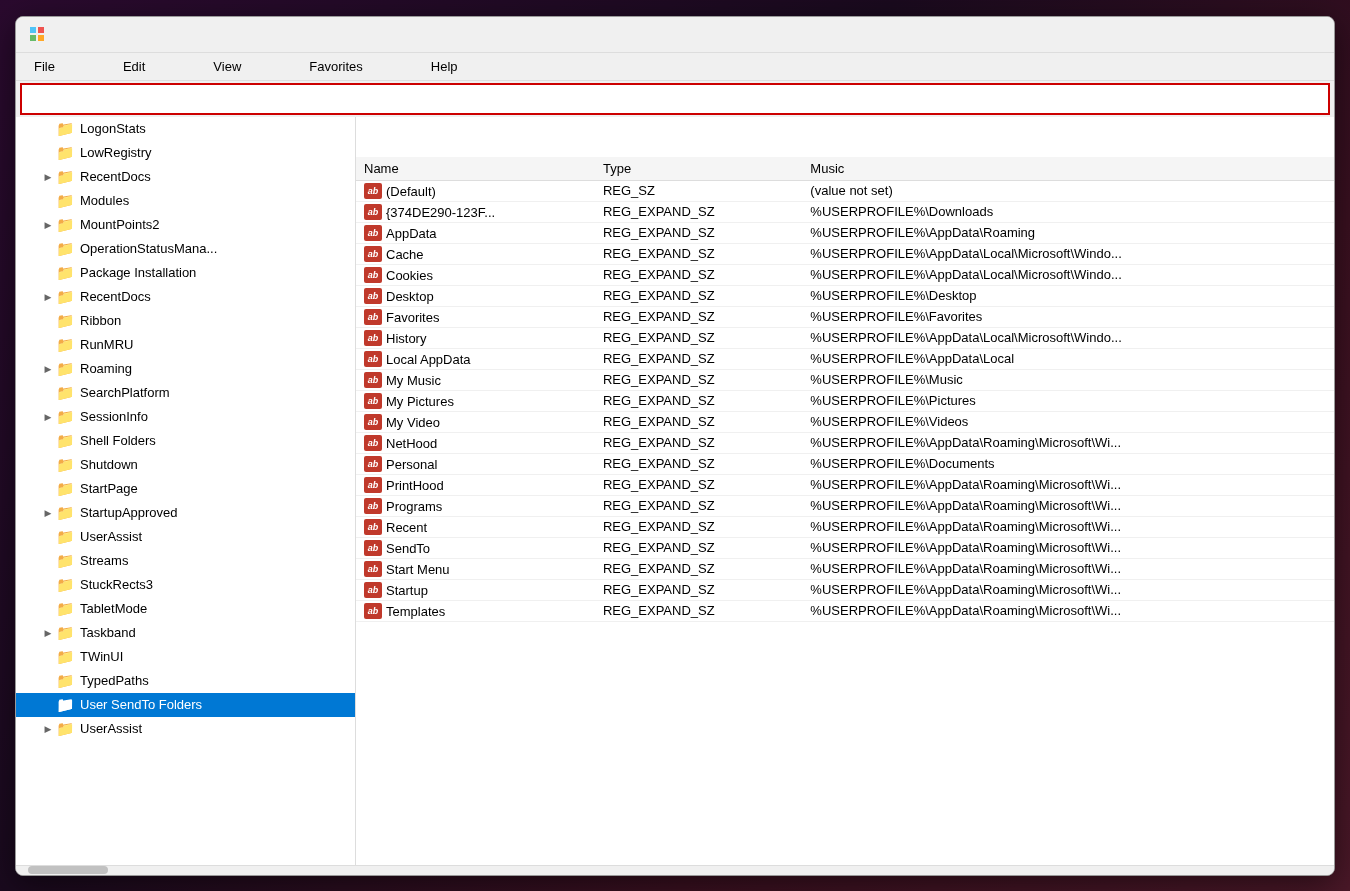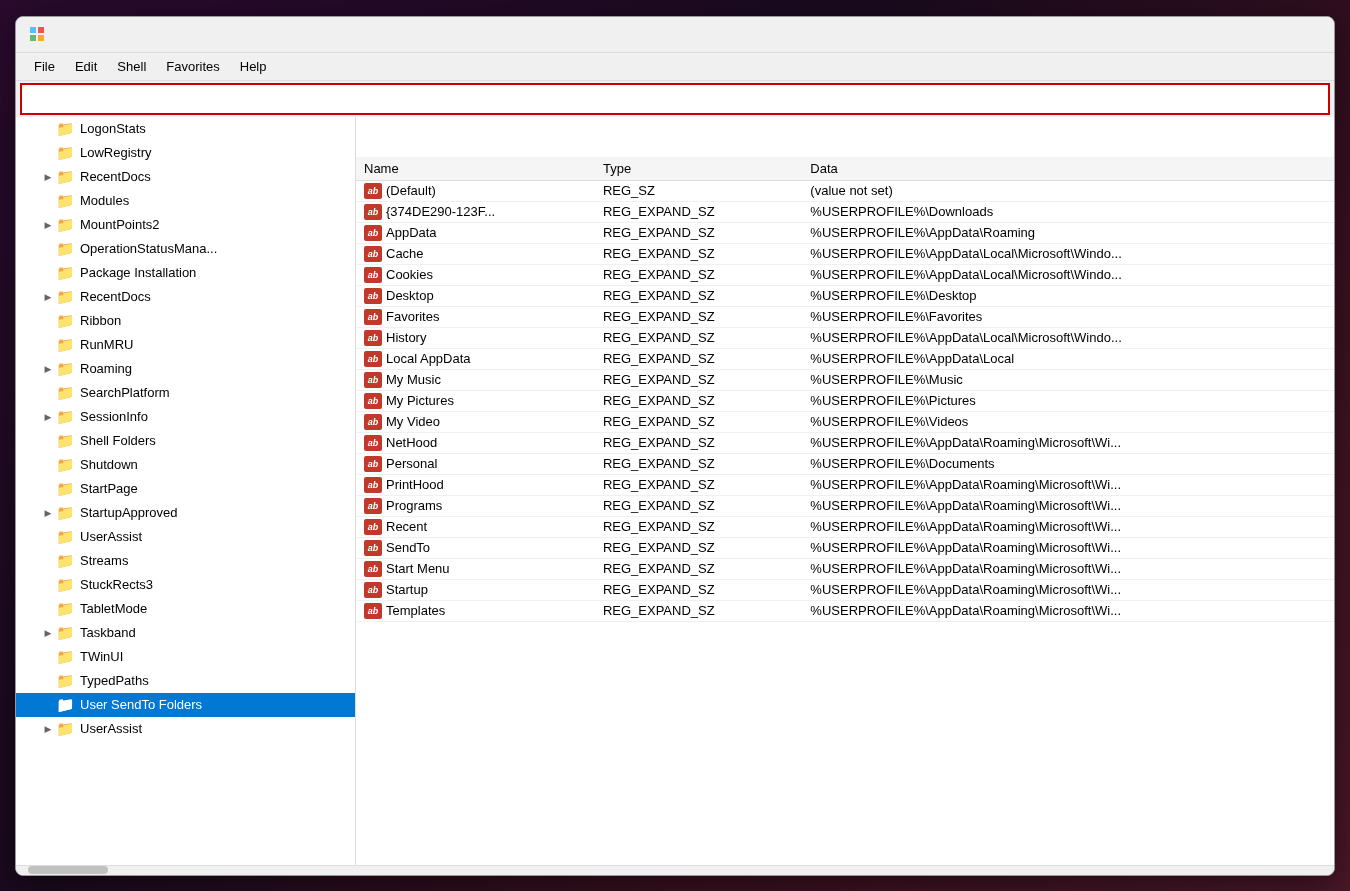--- a/index.html
+++ b/index.html
@@ -65,20 +65,21 @@
       background: transparent;
     }
     .menu-bar {
       background: #f0f0f0;
       height: 28px;
       display: flex;
       align-items: center;
       padding: 0 8px;
       border-bottom: 1px solid #ddd;
       flex-shrink: 0;
+      gap: 48px;
     }
     .menu-item {
       padding: 4px 10px;
       font-size: 13px;
       cursor: pointer;
       color: #000;
     }
     .address-bar {
       background: #fff;
       height: 32px;
@@ -182,21 +183,21 @@
       width: 18px;
       height: 16px;
       background: #c0392b;
       color: #fff;
       font-size: 9px;
       font-weight: bold;
       border-radius: 2px;
       margin-right: 4px;
       font-style: italic;
     }
-    .name-cell { display: flex; align-items: flex-start; }
+    .name-cell { display: flex; align-items: flex-end; }
     .scrollbar-area {
       height: 10px;
       background: #f0f0f0;
       border-top: 1px solid #ddd;
       display: flex;
       align-items: center;
       padding: 0 4px;
       flex-shrink: 0;
     }
     .h-scrollbar {
@@ -225,21 +226,21 @@
     <div class="title-bar-controls">
       <button class="title-bar-btn"></button>
       <button class="title-bar-btn"></button>
       <button class="title-bar-btn close"></button>
     </div>
   </div>
 
   <div class="menu-bar">
     <span class="menu-item">File</span>
     <span class="menu-item">Edit</span>
-    <span class="menu-item">Shell</span>
+    <span class="menu-item">View</span>
     <span class="menu-item">Favorites</span>
     <span class="menu-item">Help</span>
   </div>
 
   <div class="address-bar">
     <span class="address-text"></span>
   </div>
 
   <div class="main-content">
 
@@ -375,21 +376,21 @@
           <span>UserAssist</span>
         </div>
       </div>
 
     <div class="content-panel">
       <table class="registry-table">
         <thead>
           <tr>
             <th>Name</th>
             <th>Type</th>
-            <th>Data</th>
+            <th>Music</th>
           </tr>
         </thead>
         <tbody id="table-body">
         <tr>
               <td>
                 <div class="name-cell"><span class="reg-icon">ab</span>(Default)</div>
               </td>
               <td>REG_SZ</td>
               <td>(value not set)</td>
             </tr>

